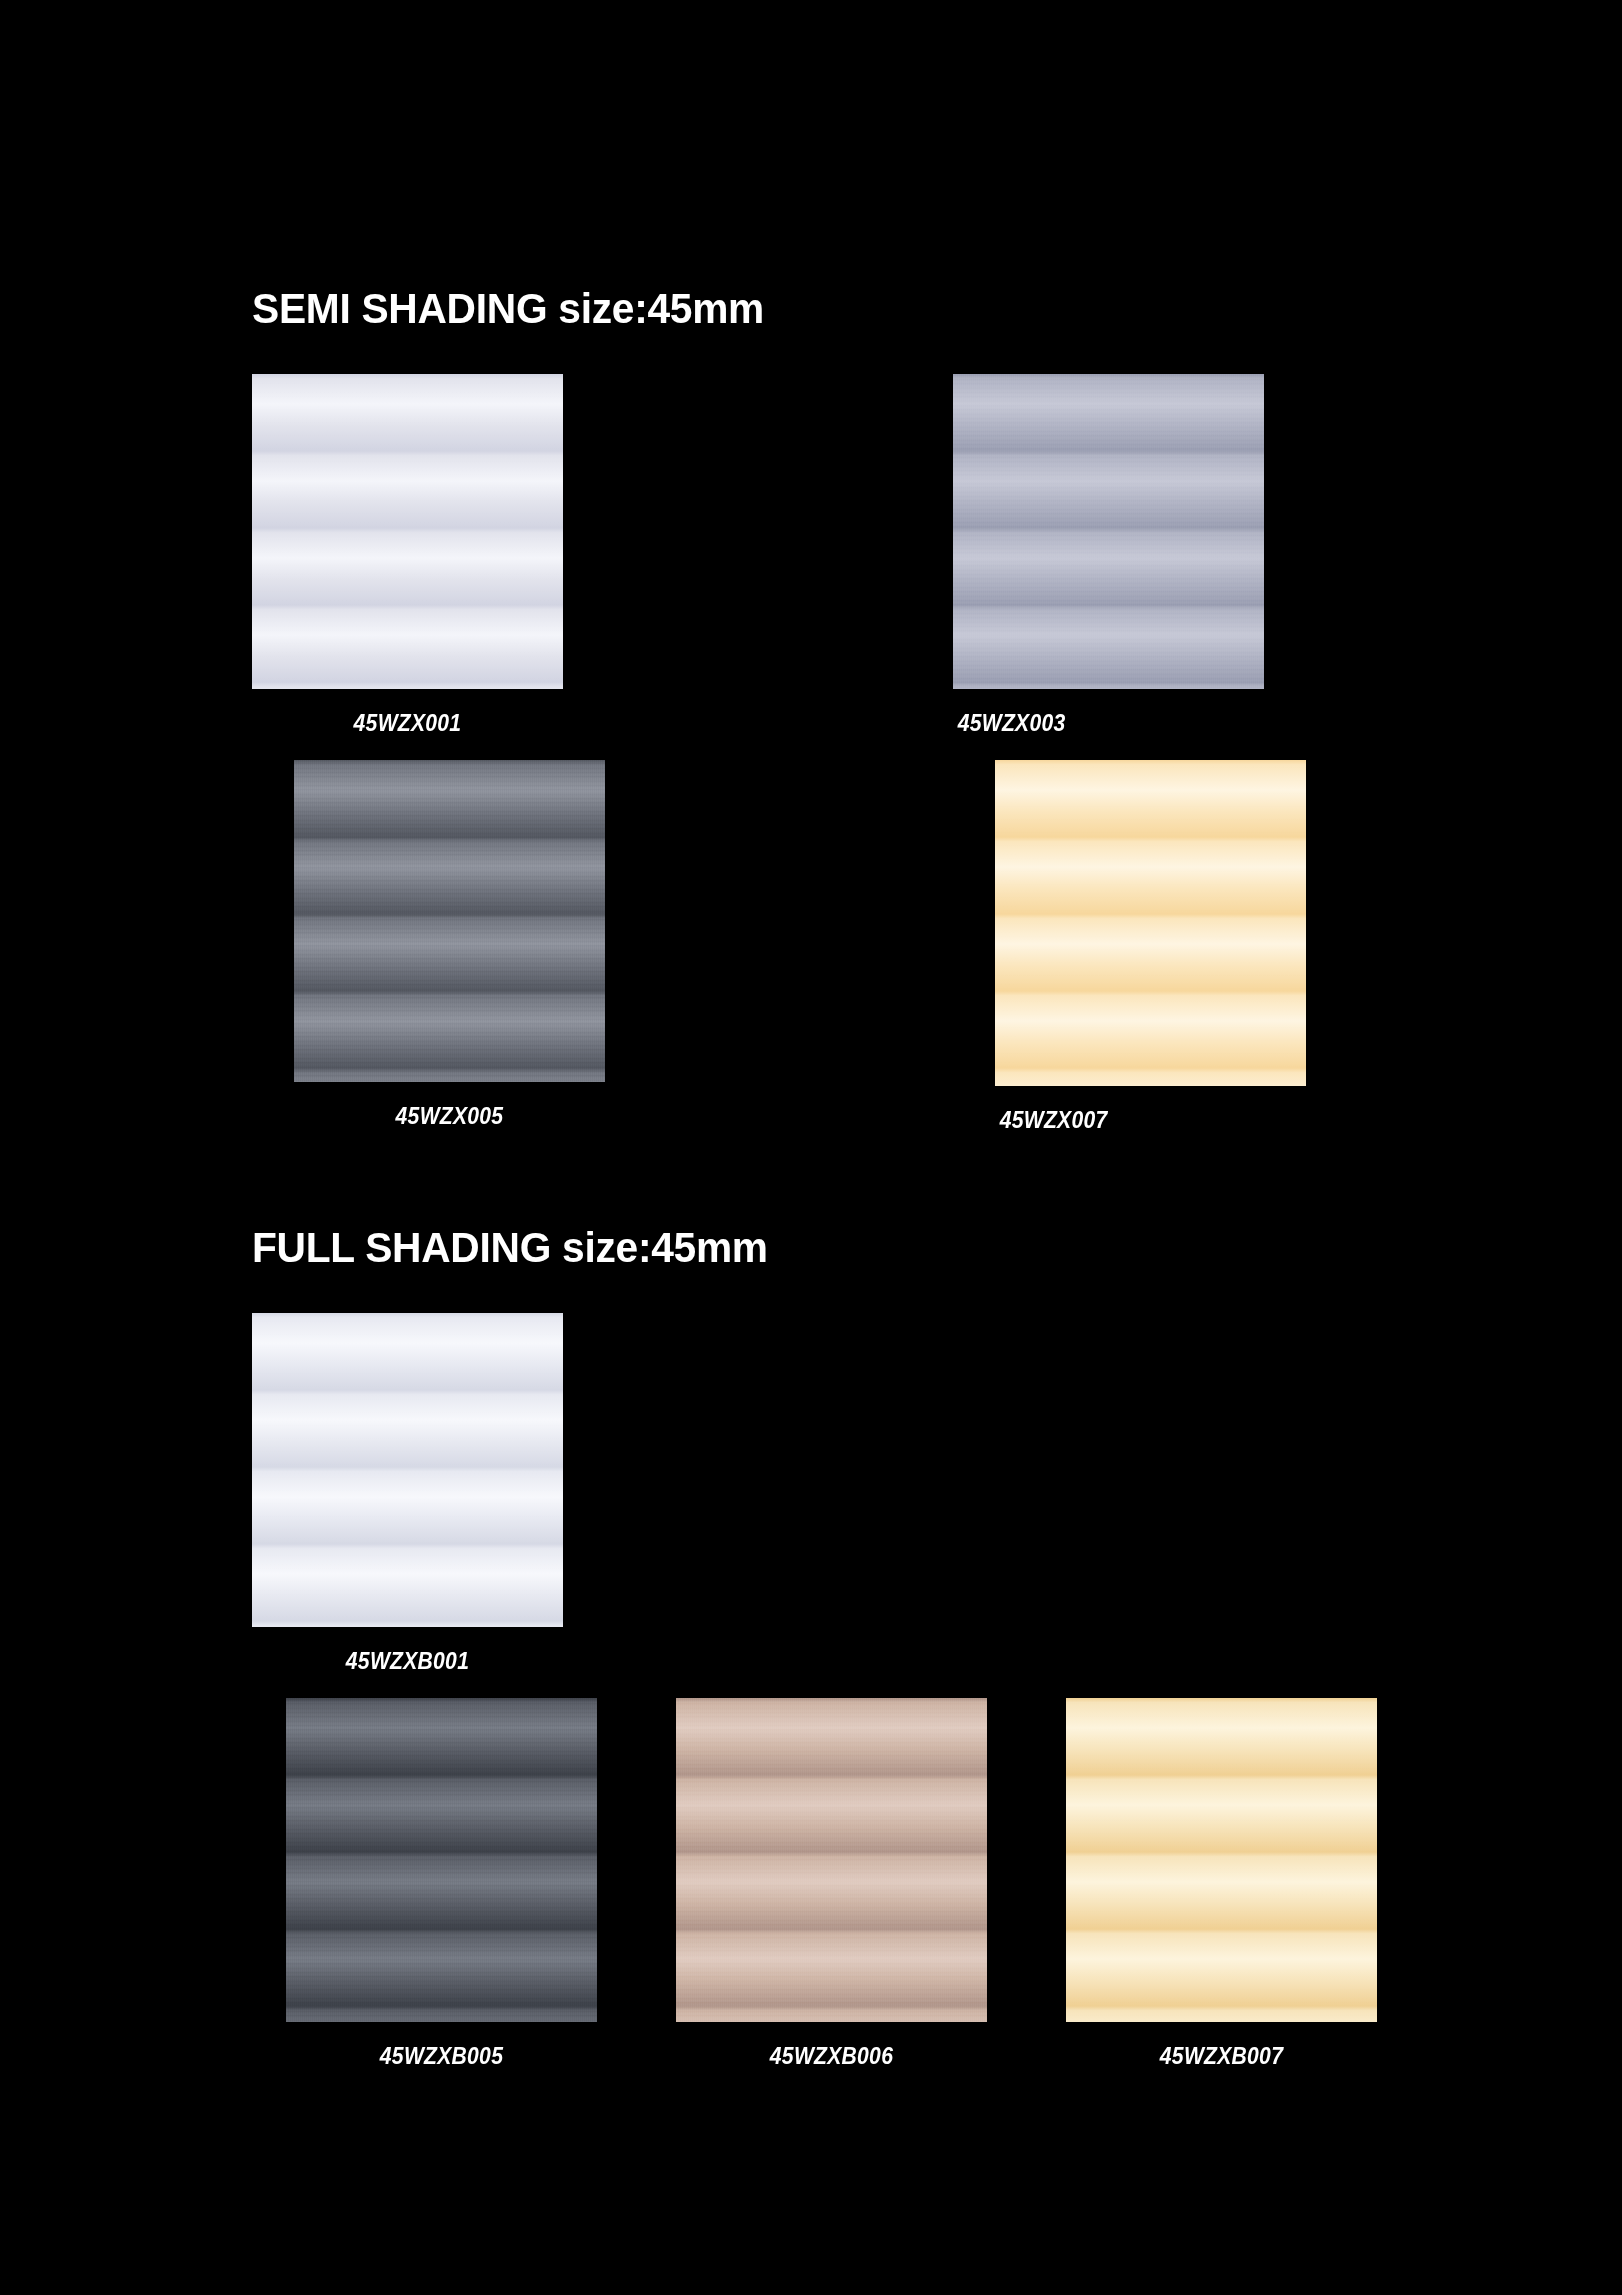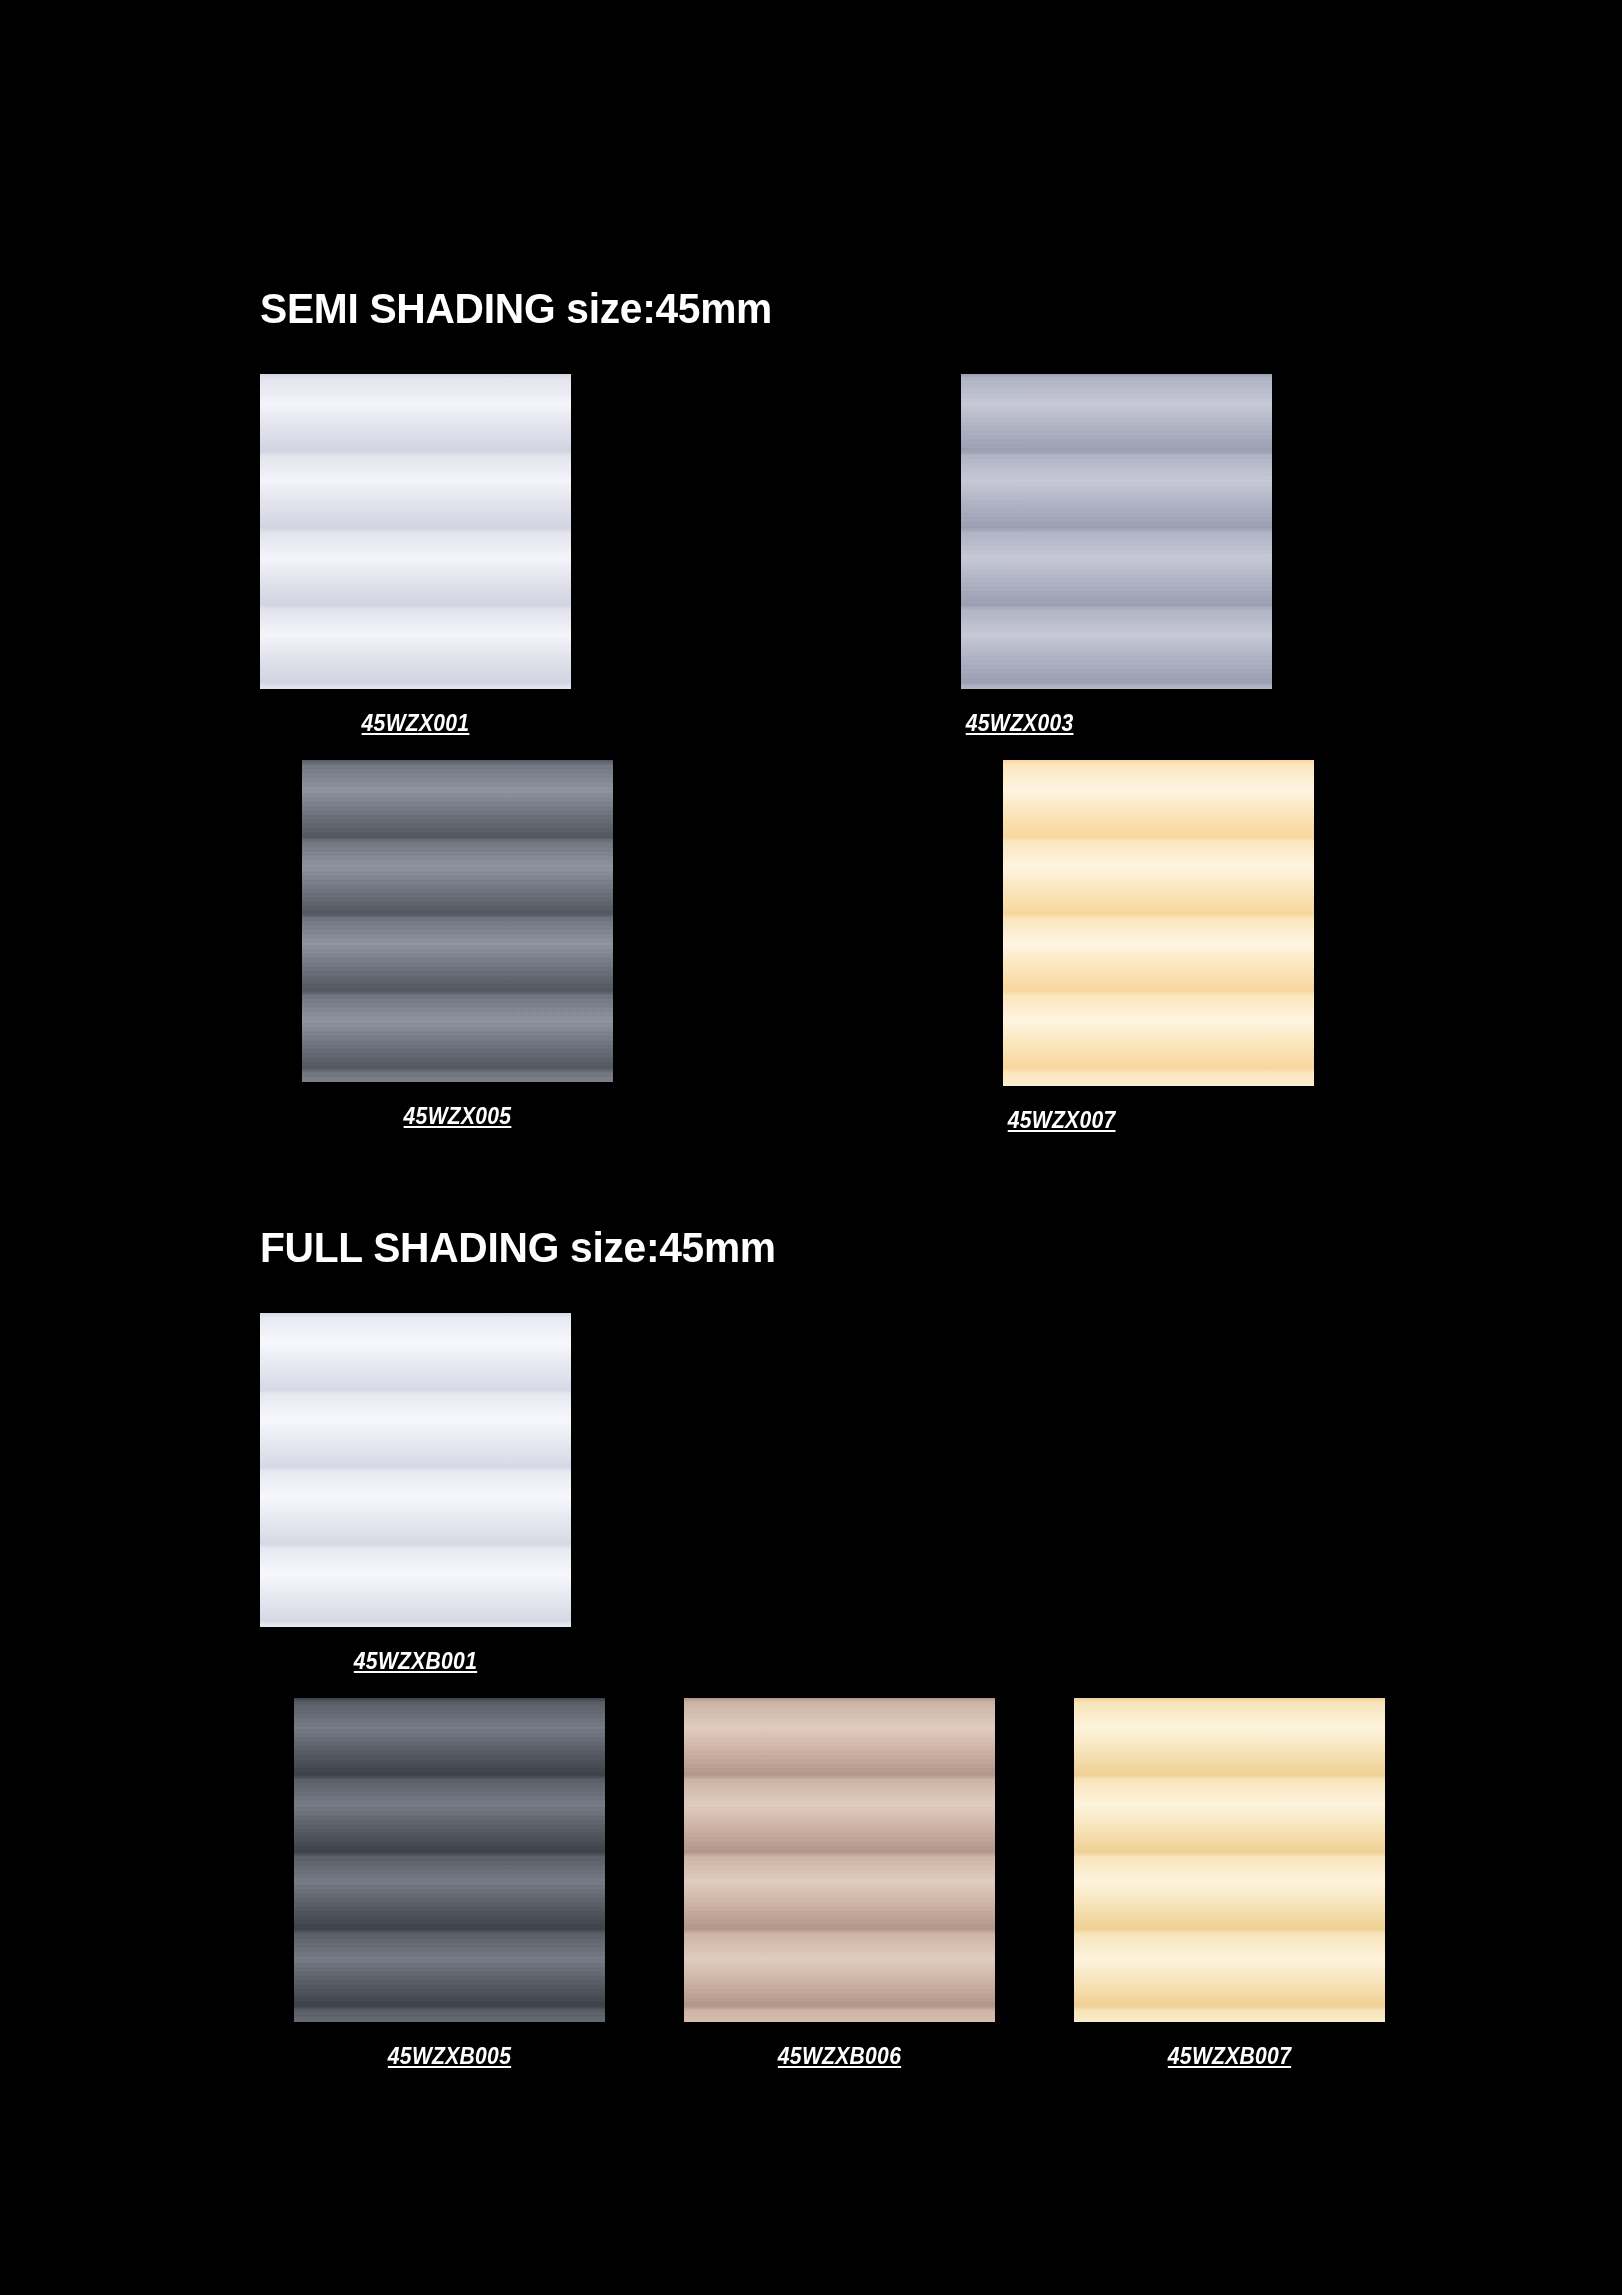--- a/index.html
+++ b/index.html
@@ -18,21 +18,21 @@
     position:relative;
   }
 
   .page {
     position:absolute;
     inset:0;
     background:#000000;
   }
 
   
-  .section { position:absolute; left:260px; width:1099px; }
+  .section { position:absolute; left:252px; width:1099px; }
   #section-semi { top:288px; }
   #section-full { top:1227px; }
 
   .section-title {
     font-size:42px;
     font-weight:bold;
     letter-spacing:-0.3px;
     color:#ffffff;
     white-space:nowrap;
     line-height:1.0;
@@ -41,21 +41,21 @@
     transform-origin:left center;
   }
 
   .grid {
     margin-top:44px;
     display:grid;
     grid-template-columns:311px 79px 311px 79px 311px;
     grid-auto-rows:min-content;
   }
 
-  .cell { grid-column:span 1;text-decoration:underline; }
+  .cell { grid-column:span 1; }
   .spacer { }
 
   .swatch {
     width:311px;
     display:block;
     position:relative;
     overflow:hidden;
     background:#cccccc;
   }
   .swatch.r1 { height:315px; }

